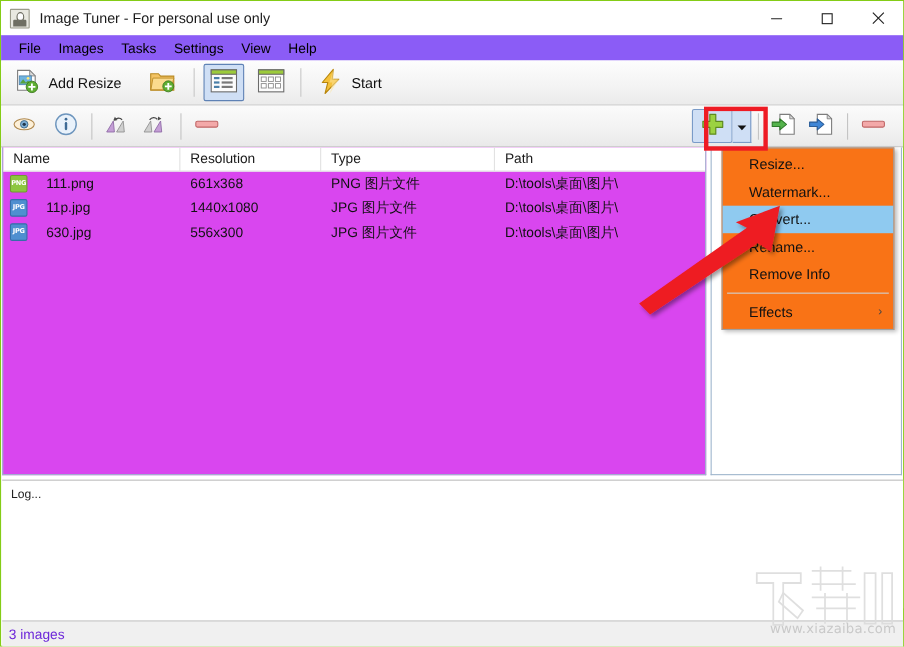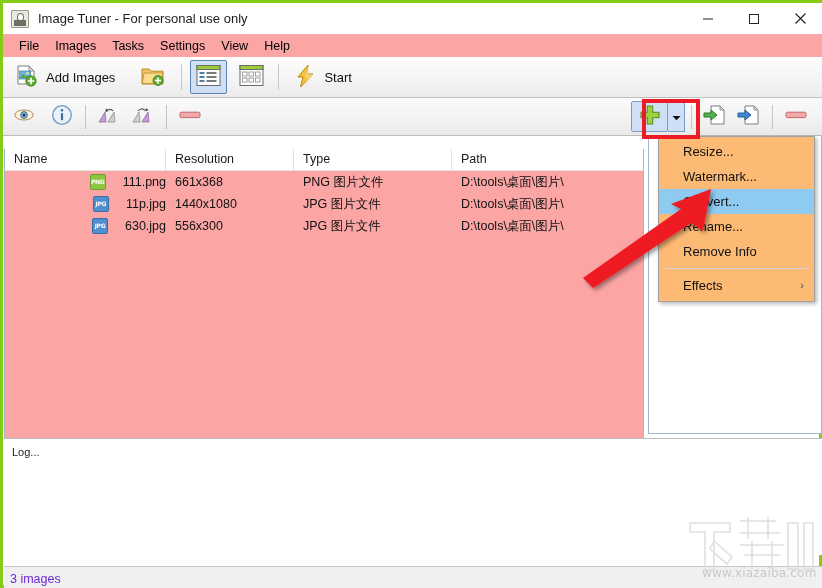--- a/index.html
+++ b/index.html
@@ -3,21 +3,21 @@
 <meta charset="utf-8">
 <style>
   html,body{margin:0;padding:0;}
   body{
     width:822px;height:588px;overflow:hidden;
     font-family:"Liberation Sans","DejaVu Sans",sans-serif;
     font-size:12px;color:#000;background:#fff;
   }
   .window{
     position:relative;width:822px;height:588px;
-    border:3px solid #84cc16;box-sizing:border-box;background:#fff;
+    border:1px solid #84cc16;box-sizing:border-box;background:#fff;
   }
 
   
   .titlebar{
     position:absolute;left:0;top:0;width:820px;height:31px;
     background:#ffffff;display:flex;align-items:center;
   }
   .title-icon{
     width:18px;height:18px;margin-left:8px;position:relative;flex:0 0 auto;
     background:#e8e8e0;border:1px solid #9a9a8a;border-radius:1px;
@@ -38,21 +38,21 @@
   .win-btns{margin-left:auto;display:flex;height:31px;}
   .win-btn{
     width:46px;height:31px;display:flex;align-items:center;justify-content:center;
     position:relative;
   }
   .win-btn svg{display:block;}
 
   
   .menubar{
     position:absolute;left:0;top:31px;width:820px;height:23px;
-    background:#fca5a5;display:flex;align-items:center;padding-left:8px;box-sizing:border-box;
+    background:#8b5cf6;display:flex;align-items:center;padding-left:8px;box-sizing:border-box;
   }
   .menu-item{
     padding:3px 8px;font-size:12.5px;color:#000;white-space:nowrap;
   }
 
   
   .toolbar1{
     position:absolute;left:0;top:54px;width:820px;height:41px;
     background:linear-gradient(to bottom,#fdfdfd 0%,#f4f4f4 55%,#ebebeb 100%);
     border-bottom:1px solid #bfbfbf;
@@ -91,42 +91,42 @@
     width:17px;height:31px;background:#cfdff5;border:1px solid #7a9bc8;border-left:none;
     display:flex;align-items:center;justify-content:center;box-sizing:border-box;
   }
   .red-box{
     position:absolute;left:639px;top:96px;width:58px;height:40px;
     border:4px solid #ee1b24;box-sizing:border-box;z-index:40;
   }
 
   
   .listpanel{
-    position:absolute;left:1px;top:146px;width:640px;height:298px;
-    background:#fca5a5;border:1px solid #9fb6cd;border-top:none;box-sizing:border-box;
+    position:absolute;left:1px;top:133px;width:640px;height:298px;
+    background:#d946ef;border:1px solid #9fb6cd;border-top:none;box-sizing:border-box;
   }
   .list-header{
     height:22px;display:flex;align-items:center;border-bottom:1px solid #e2e2e2;
     background:#fff;box-sizing:border-box;
   }
   .hcell{
     font-size:12.5px;color:#1a1a1a;padding-left:9px;box-sizing:border-box;
     border-right:1px solid #e2e2e2;height:22px;line-height:21px;white-space:nowrap;
     overflow:hidden;
   }
   .hcell.c0{width:161px;}
   .hcell.c1{width:128px;}
   .hcell.c2{width:158px;}
   .hcell.c3{width:190px;border-right:none;}
   .row{height:22px;display:flex;align-items:center;}
   .cell{
     font-size:12.5px;color:#111;padding-left:9px;box-sizing:border-box;
     height:22px;line-height:22px;white-space:nowrap;overflow:hidden;display:flex;align-items:center;
   }
-  .cell.c0{width:161px;gap:17px;padding-left:6px;justify-content:flex-end;}
+  .cell.c0{width:161px;gap:17px;padding-left:6px;}
   .cell.c1{width:128px;}
   .cell.c2{width:158px;}
   .cell.c3{width:190px;}
 
   .fileicon{
     width:14px;height:14px;flex:0 0 auto;position:relative;border-radius:2px;
     display:flex;align-items:center;justify-content:center;
     font-size:6px;font-weight:bold;color:#fff;
     font-family:"DejaVu Sans",sans-serif;letter-spacing:-0.3px;
   }
@@ -135,21 +135,21 @@
 
   
   .rightpanel{
     position:absolute;left:645px;top:133px;width:174px;height:298px;
     background:#fff;border:1px solid #9fb6cd;border-top:none;box-sizing:border-box;
   }
 
   
   .dropmenu{
     position:absolute;left:655px;top:133px;width:157px;
-    background:#fdba74;border:1px solid #a0a0a0;
+    background:#f97316;border:1px solid #a0a0a0;
     box-shadow:2px 2px 4px rgba(0,0,0,0.28);
     padding:2px 0 3px 0;box-sizing:border-box;z-index:30;
   }
   .mi{
     height:25px;line-height:25px;padding-left:24px;font-size:13px;color:#111;
     white-space:nowrap;position:relative;box-sizing:border-box;
   }
   .mi.sel{background:#8fcaf0;}
   .mi .chev{position:absolute;right:10px;top:0;font-size:11px;color:#444;}
   .mi-sep{height:1px;background:#d2d2d2;margin:4px 4px;}
@@ -226,21 +226,21 @@
         <svg width="24" height="24" viewBox="0 0 24 24">
           <path d="M3 2h11l5 5v13H3z" fill="#ffffff" stroke="#7d7d7d" stroke-width="1"></path>
           <path d="M14 2l5 5h-5z" fill="#dcdcdc" stroke="#7d7d7d" stroke-width=".8"></path>
           <rect x="4.5" y="7" width="11" height="8" fill="#6fb3e0" stroke="#4a7fa8" stroke-width=".7"></rect>
           <path d="M5 14l3-4 2.5 3 2-1.5 2.5 2.5z" fill="#57a23f"></path>
           <circle cx="12.5" cy="9.2" r="1.2" fill="#ffe97a"></circle>
           <circle cx="16" cy="17" r="5.2" fill="#5fae32" stroke="#3d7a1f" stroke-width=".8"></circle>
           <path d="M16 13.8v6.4M12.8 17h6.4" stroke="#fff" stroke-width="1.7"></path>
         </svg>
       </span>
-      <span class="tb-label">Add Images</span>
+      <span class="tb-label">Add Resize</span>
     </div>
 
     <div class="tb-btn" style="margin-left:10px;">
       <span>
         <svg width="24" height="22" viewBox="0 0 24 22">
           <path d="M1 4h7l2 2.2h12V19H1z" fill="#f3c364" stroke="#b98a23" stroke-width="1"></path>
           <path d="M3 8h19l-2.6 10.6H1.2z" fill="#fbdb8e" stroke="#b98a23" stroke-width=".8"></path>
           <circle cx="17" cy="15.5" r="5" fill="#5fae32" stroke="#3d7a1f" stroke-width=".8"></circle>
           <path d="M17 12.4v6.2M13.9 15.5h6.2" stroke="#fff" stroke-width="1.7"></path>
         </svg>

